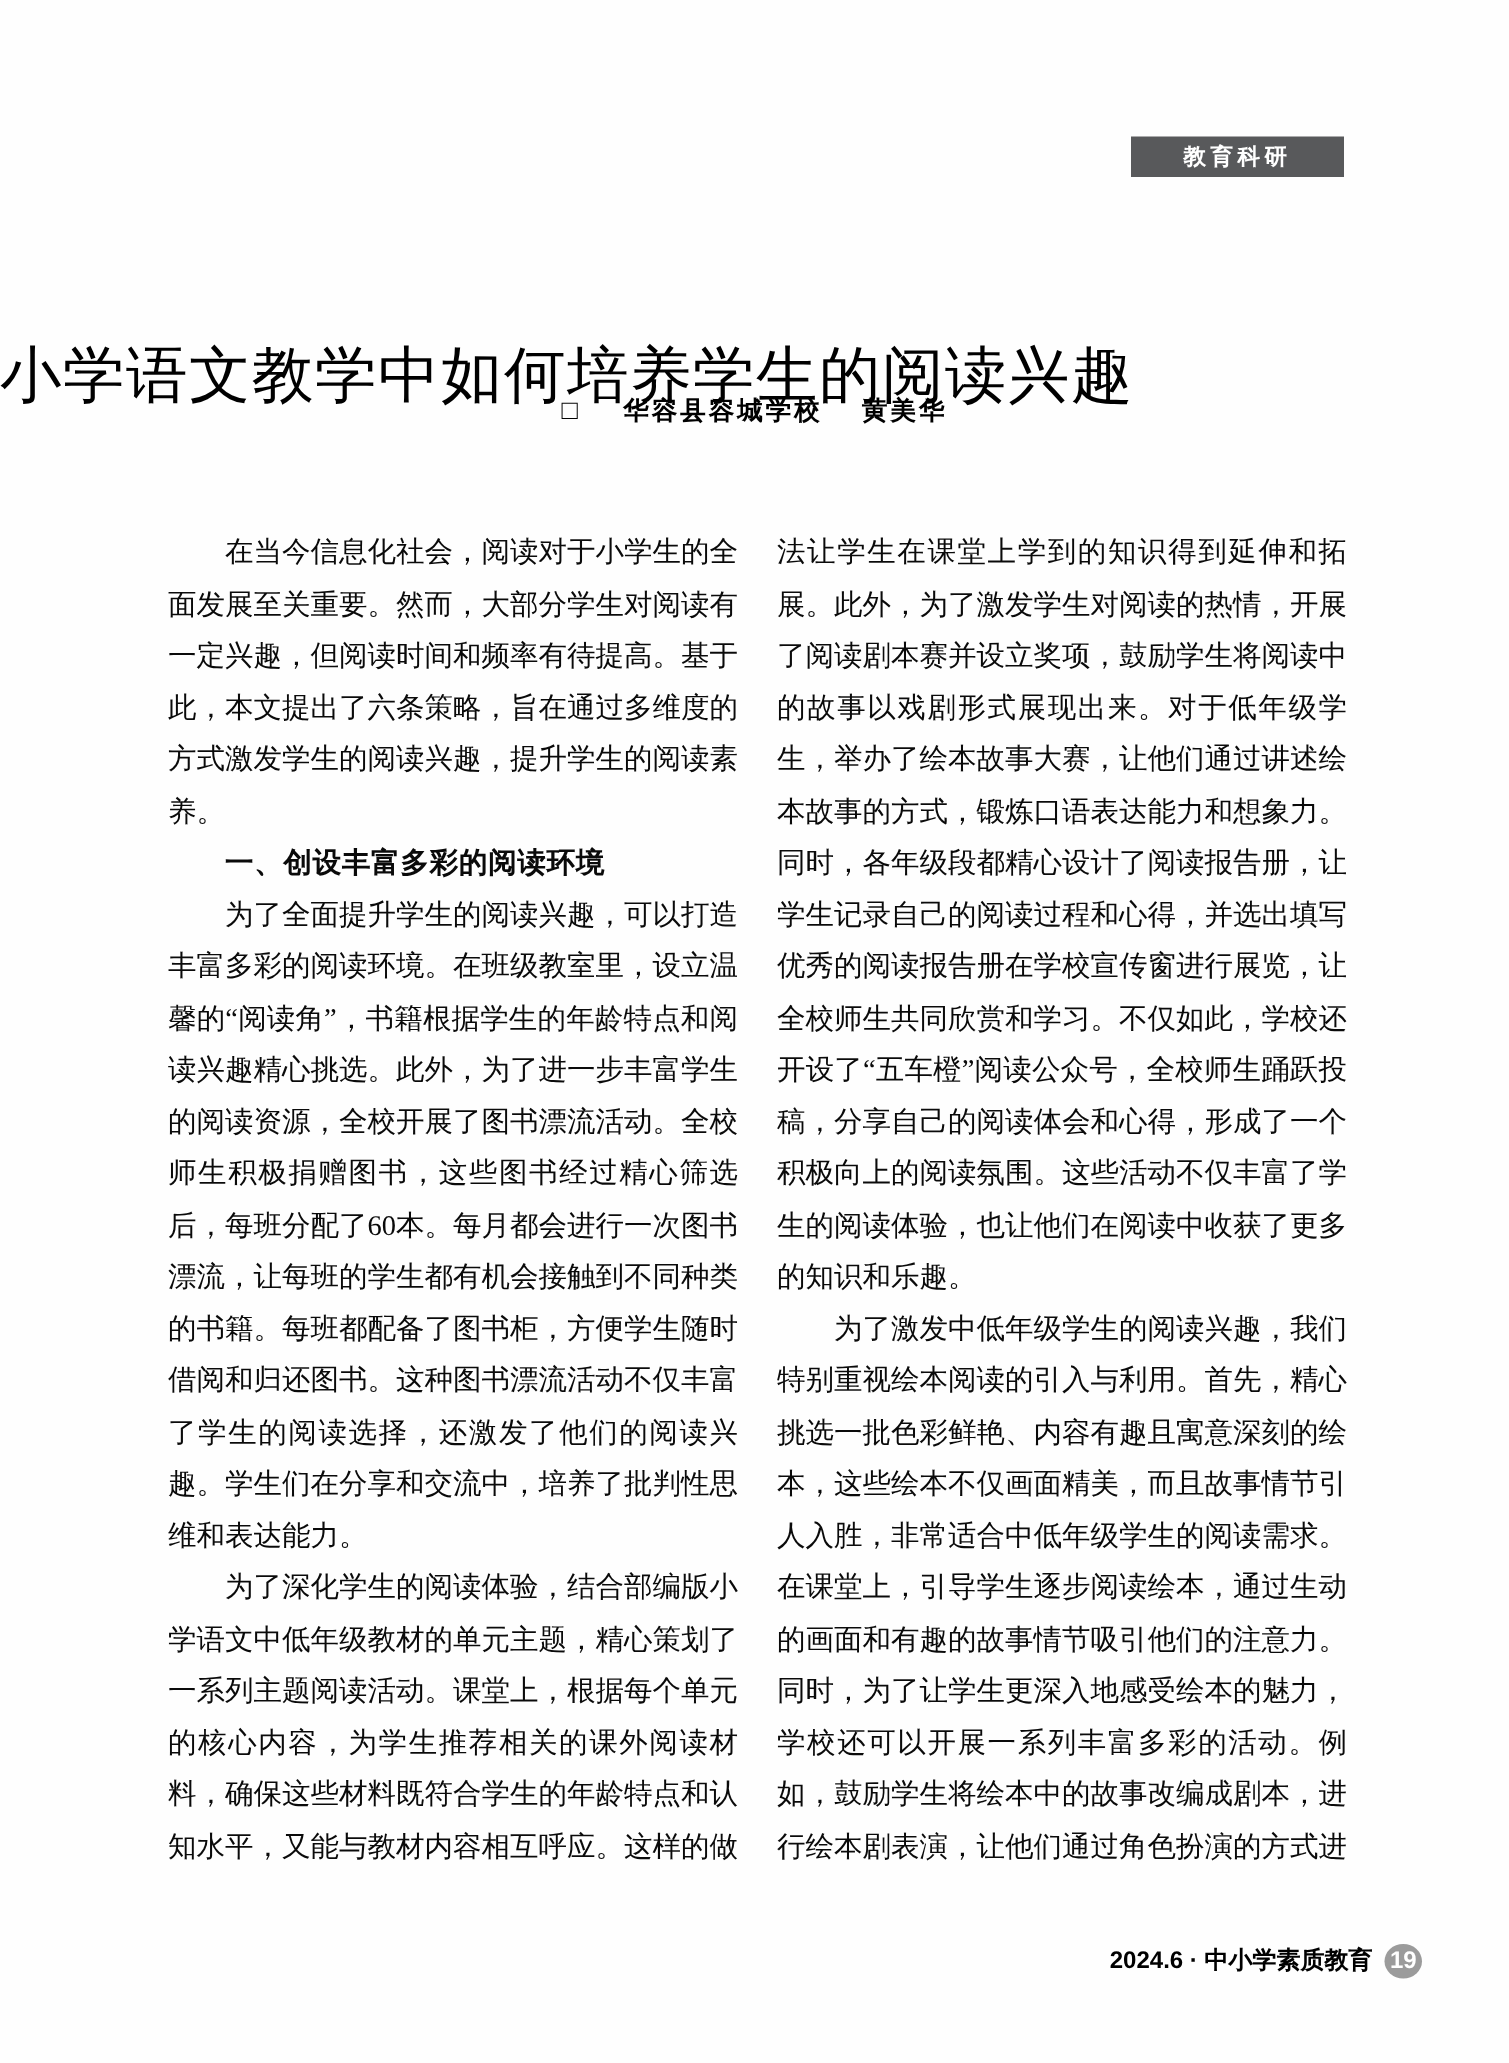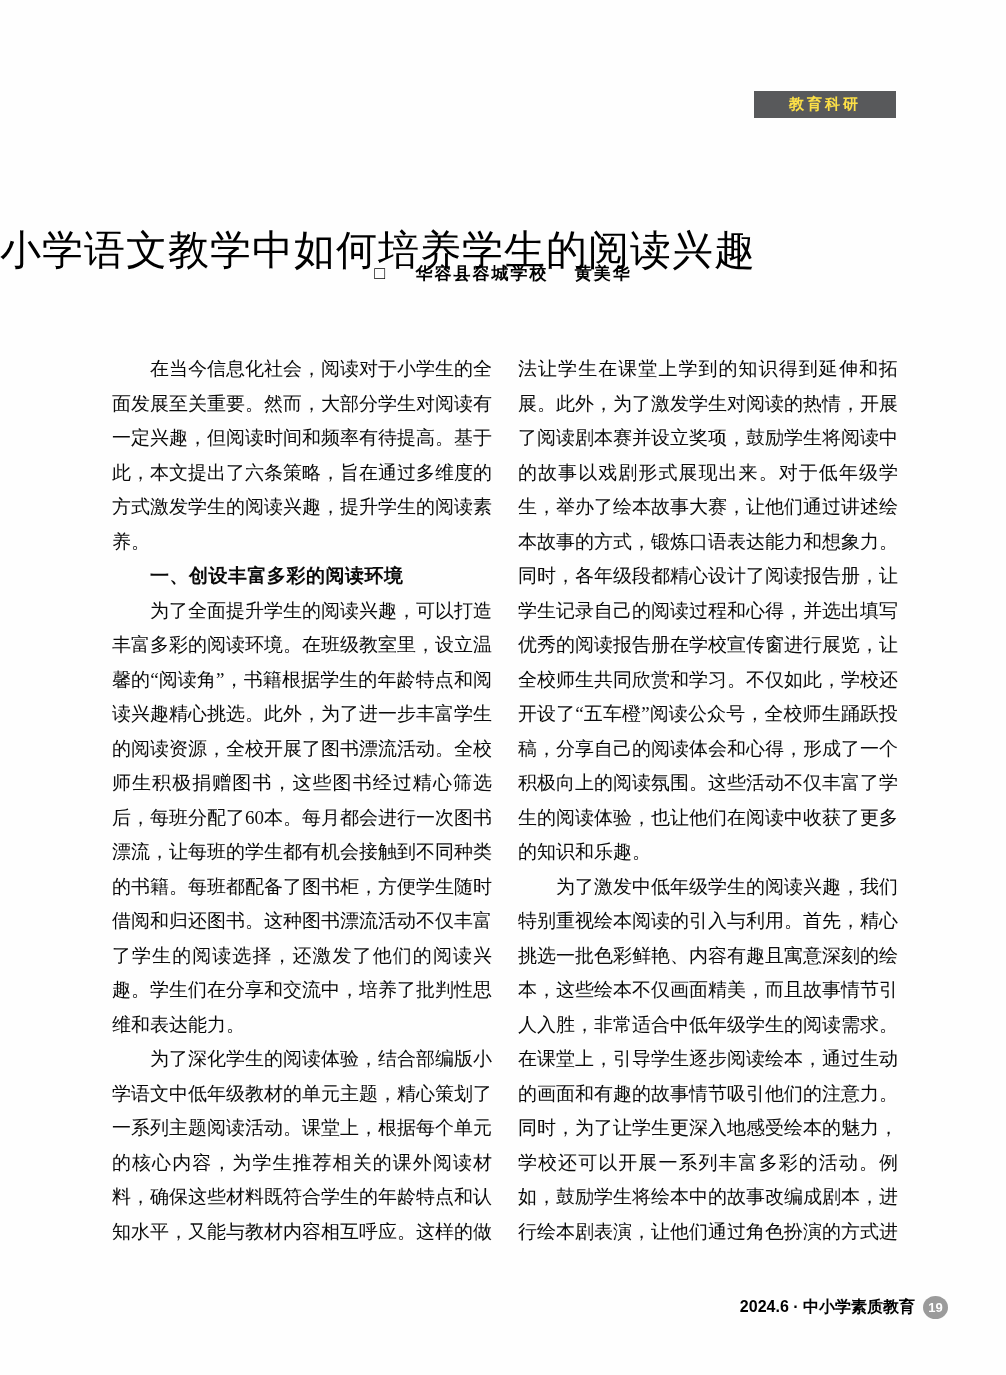--- a/index.html
+++ b/index.html
@@ -11,21 +11,21 @@
     color:#0d0d0d;
     overflow:hidden;
   }
   .page{position:absolute;inset:0;background:#fefefe;}
   
   .badge{
     position:absolute;left:754px;top:91px;width:142px;height:27px;
     display:flex;align-items:center;justify-content:center;
     font-family:Liberation Sans, sans-serif;
     font-weight:bold;font-size:15px;letter-spacing:3px;
-    color:#fde047;
+    color:#ffffff;
   }
   
   .title{
     position:absolute;top:196px;left:0;width:100%;
     text-align:left;
     font-family:"Liberation Sans", sans-serif;
     font-weight:400;font-size:41px;letter-spacing:1px;
     color:#000;
     white-space:nowrap;
   }
@@ -57,21 +57,21 @@
   
   .footer{
     position:absolute;top:1296px;right:58px;
     display:flex;align-items:center;gap:8px;
     font-family:"Liberation Sans", sans-serif;
     font-weight:bold;font-size:16px;color:#000;
   }
   .page-circle{
     width:25px;height:23px;border-radius:50%;
     display:flex;align-items:center;justify-content:center;
-    color:#ffffff;font-size:13px;font-weight:bold;
+    color:#ffffff;font-size:16px;font-weight:bold;
     font-family:"Liberation Sans", sans-serif;
   }
 </style>
 </head>
 <body>
 
 <div class="page">
 
   <div class="badge" style="background: rgb(88, 89, 91);">教育科研</div>
 

